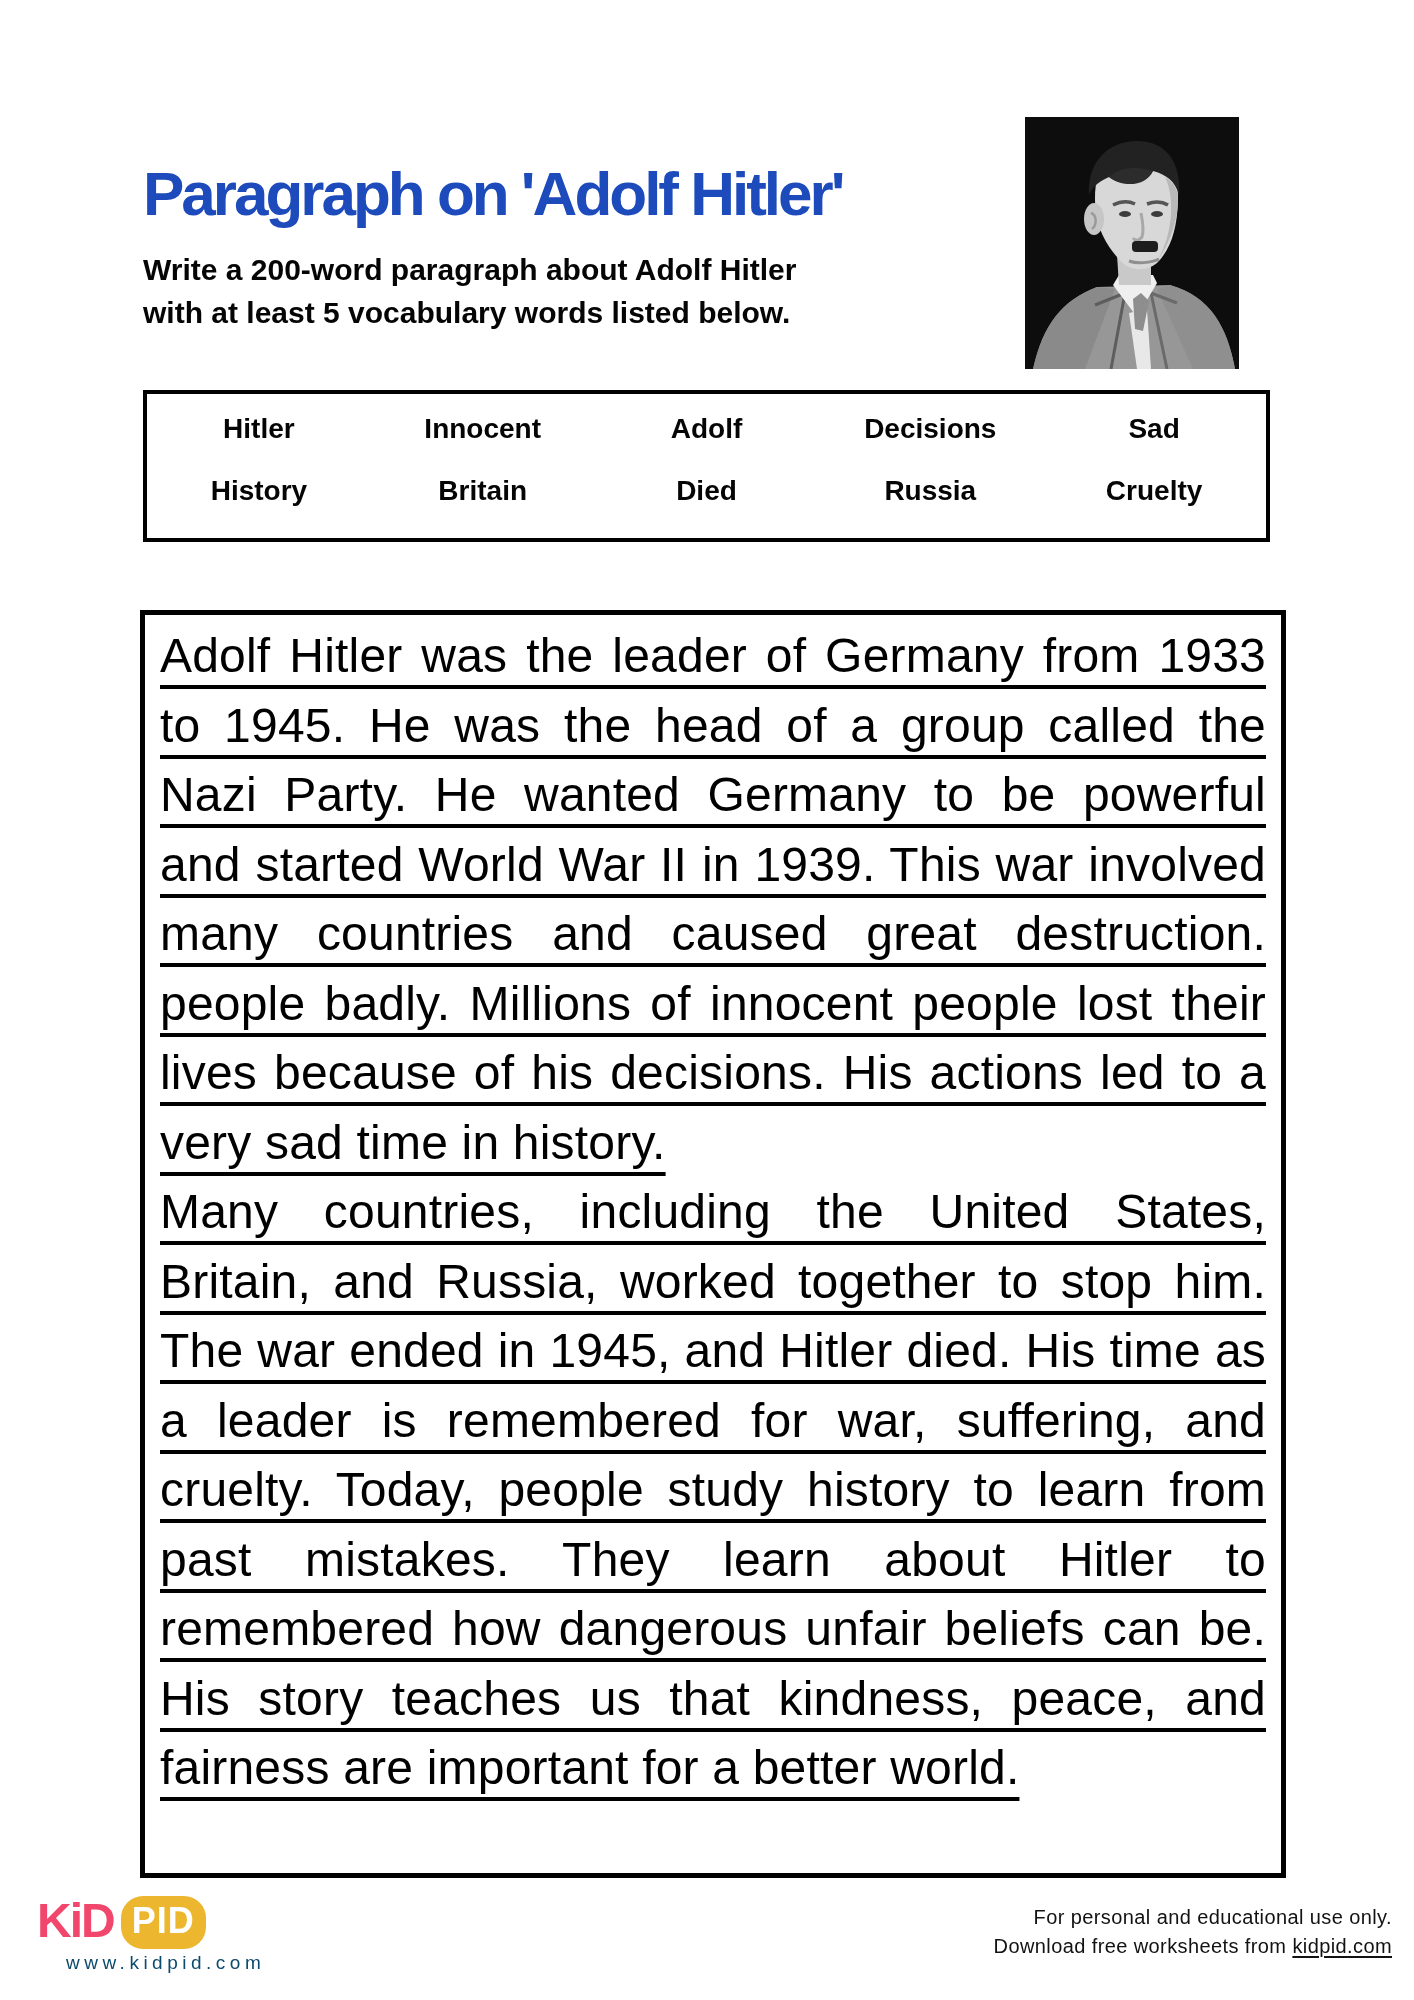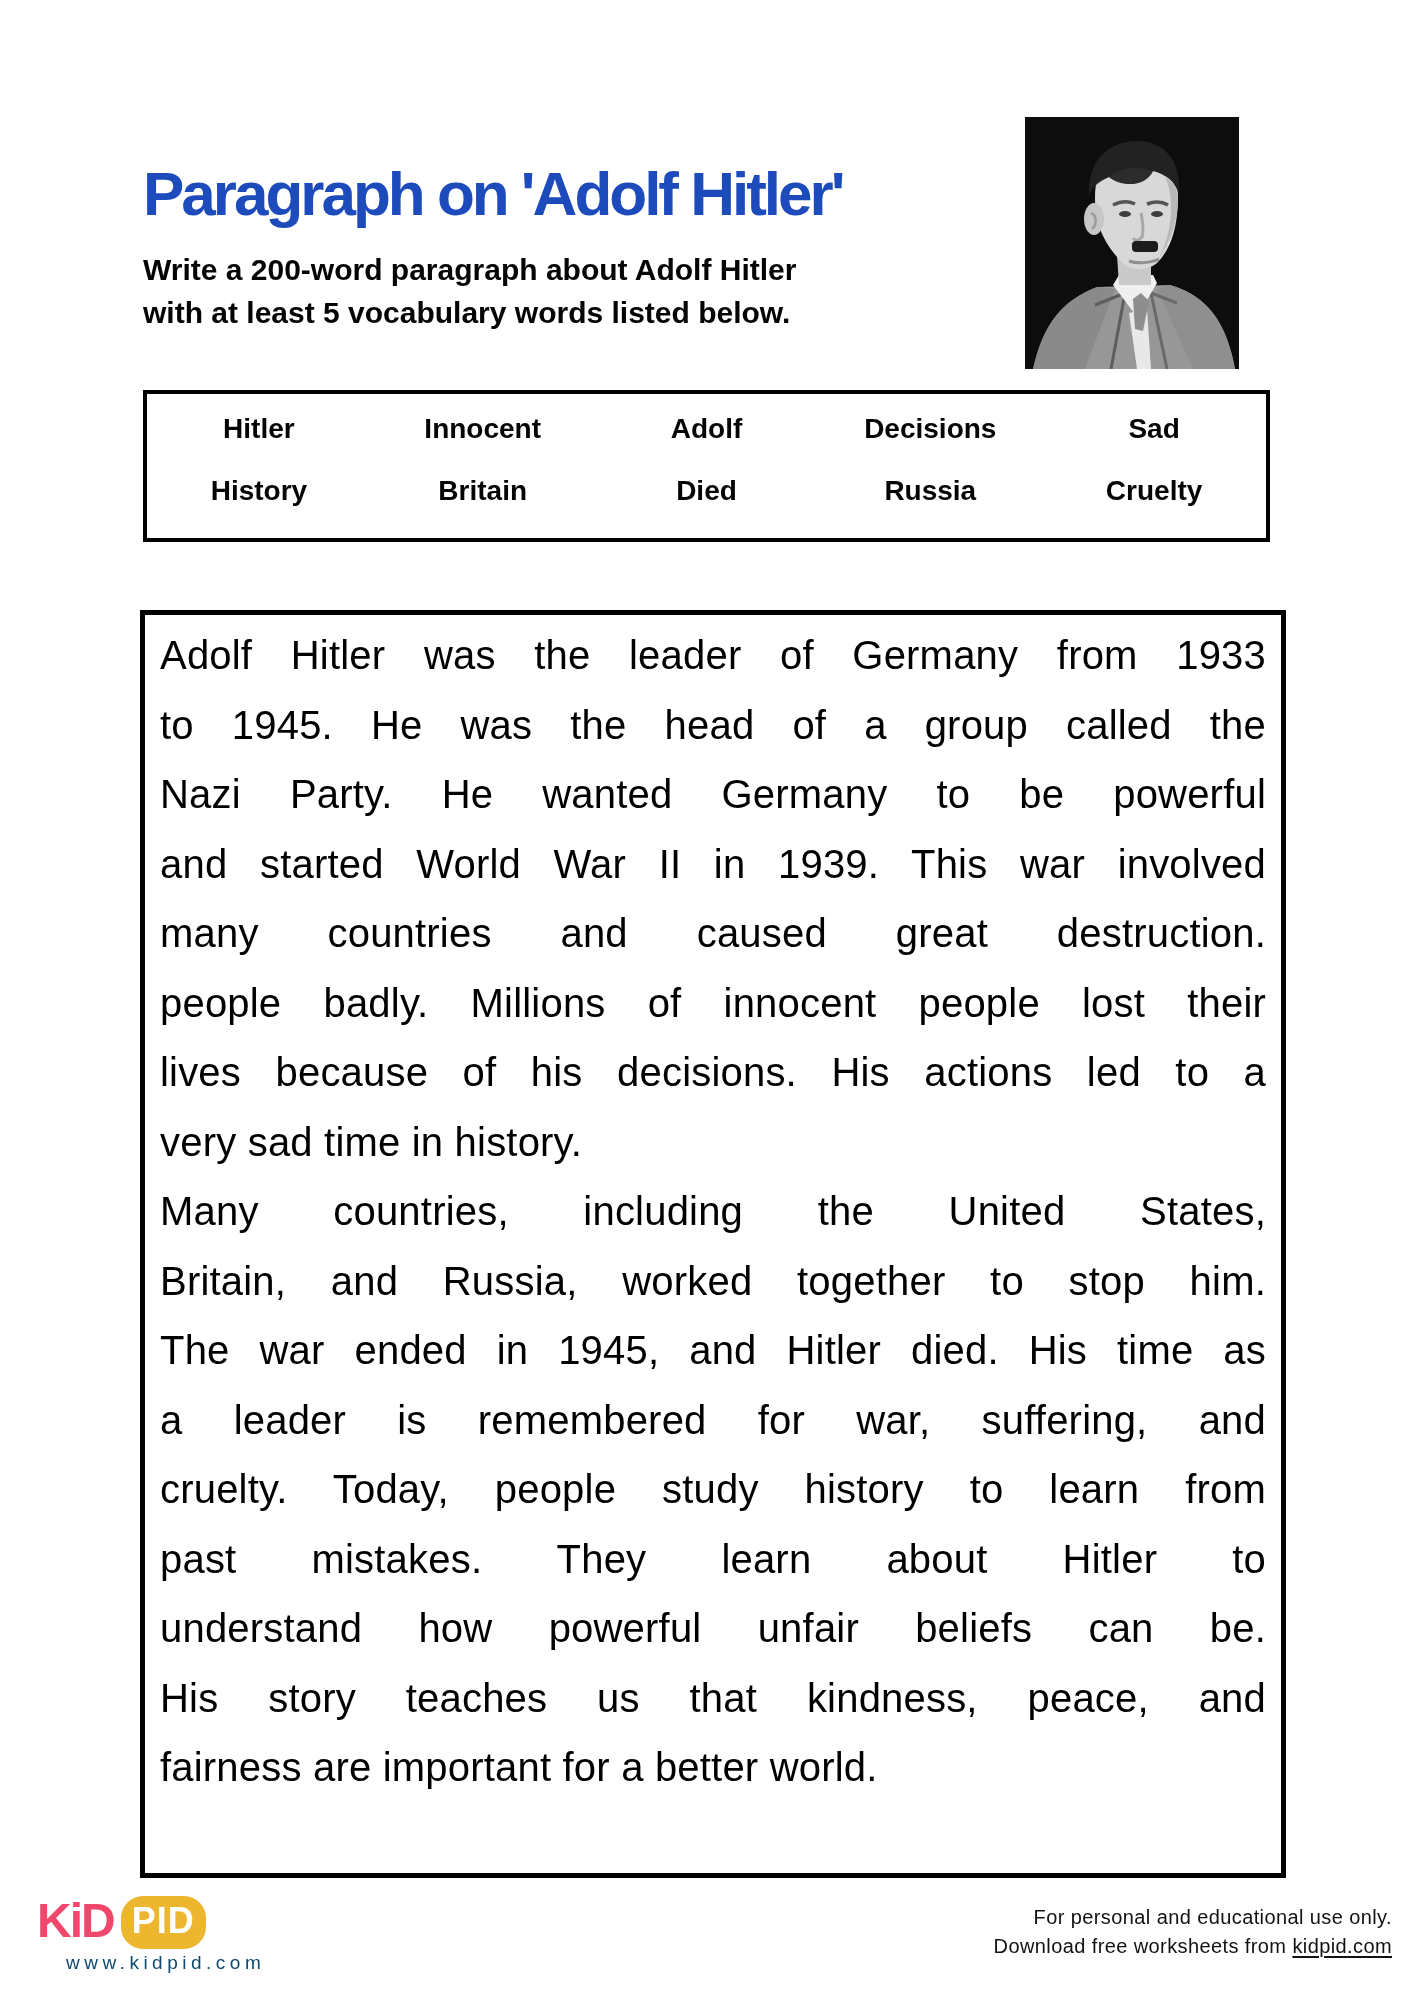--- a/index.html
+++ b/index.html
@@ -57,24 +57,25 @@
   .para-box{
     position:absolute;left:140px;top:610px;
     width:1146px;height:1268px;
     border:5px solid #000;
     box-sizing:border-box;
     padding:6px 15px 0 15px;
   }
   .para-line{
     height:69.5px;
     line-height:69.5px;
-    font-size:40px;
+    font-size:48px;
     white-space:normal;
     text-align:justify;
     text-align-last:justify;
+    text-decoration:underline;
     text-decoration-thickness:3.5px;
     text-underline-offset:13px;
     letter-spacing:0.2px;
     overflow:visible;
   }
   .para-line.no-justify{
     text-align:left;
     text-align-last:left;
   }
   
@@ -190,21 +191,21 @@
     <div class="para-line">many countries and caused great destruction.</div>
     <div class="para-line">people badly. Millions of innocent people lost their</div>
     <div class="para-line">lives because of his decisions. His actions led to a</div>
     <div class="para-line no-justify">very sad time in history.</div>
     <div class="para-line">Many countries, including the United States,</div>
     <div class="para-line">Britain, and Russia, worked together to stop him.</div>
     <div class="para-line">The war ended in 1945, and Hitler died. His time as</div>
     <div class="para-line">a leader is remembered for war, suffering, and</div>
     <div class="para-line">cruelty. Today, people study history to learn from</div>
     <div class="para-line">past mistakes. They learn about Hitler to</div>
-    <div class="para-line">understand how powerful unfair beliefs can be.</div>
+    <div class="para-line">remembered how dangerous unfair beliefs can be.</div>
     <div class="para-line">His story teaches us that kindness, peace, and</div>
     <div class="para-line no-justify">fairness are important for a better world.</div>
   </div>
 
   <div class="logo">
     <span class="logo-kid">KiD</span>
     <span class="logo-pid">PID</span>
   </div>
   <div class="website">www.kidpid.com</div>
 

